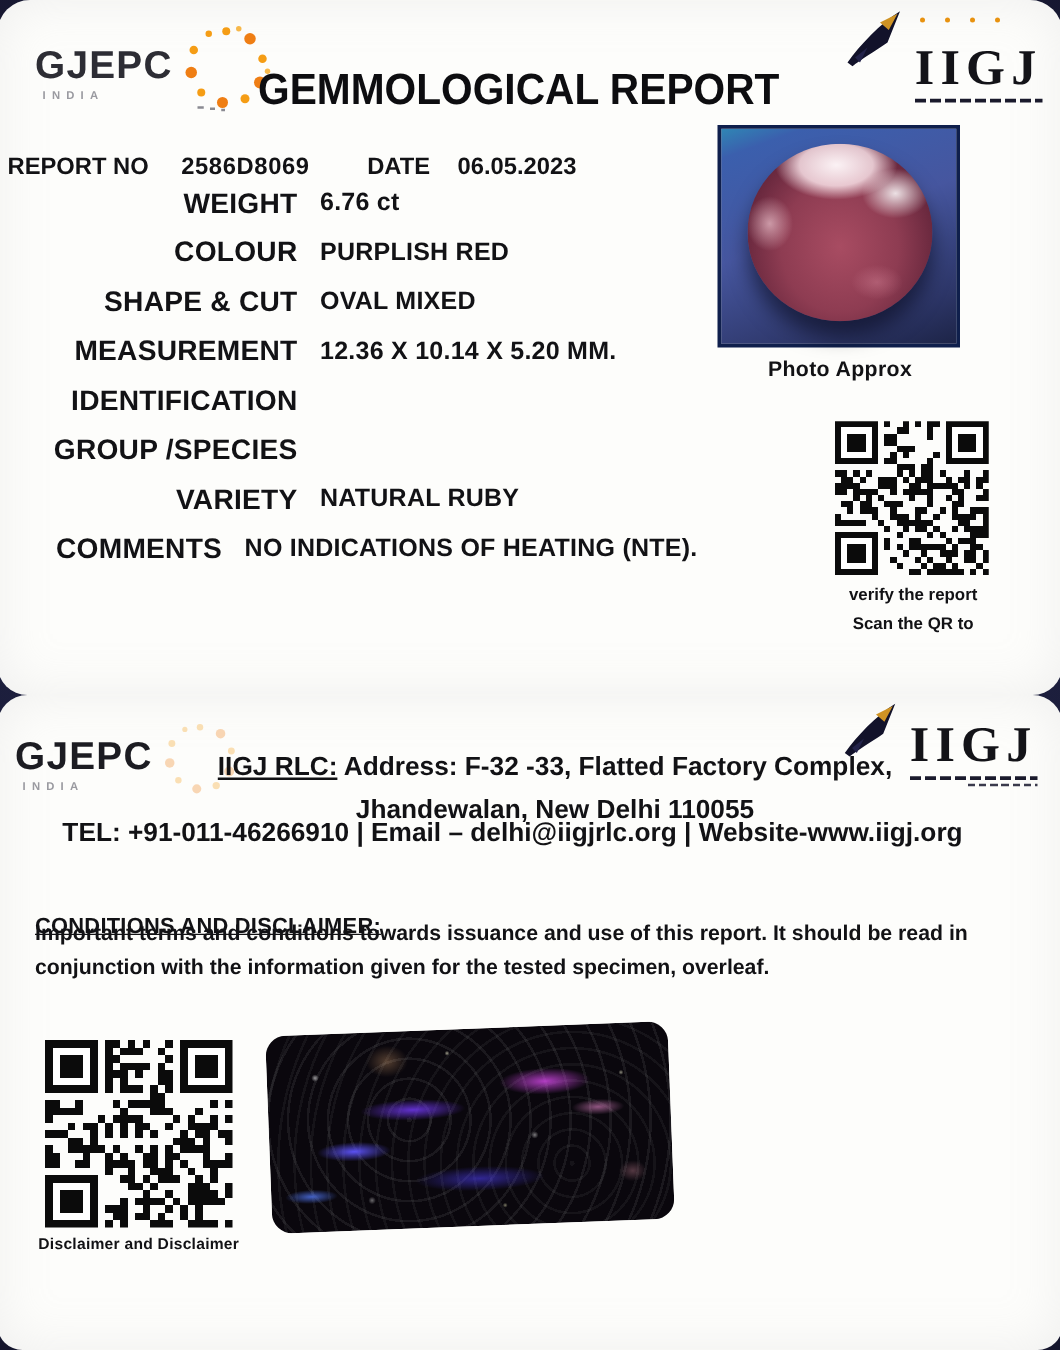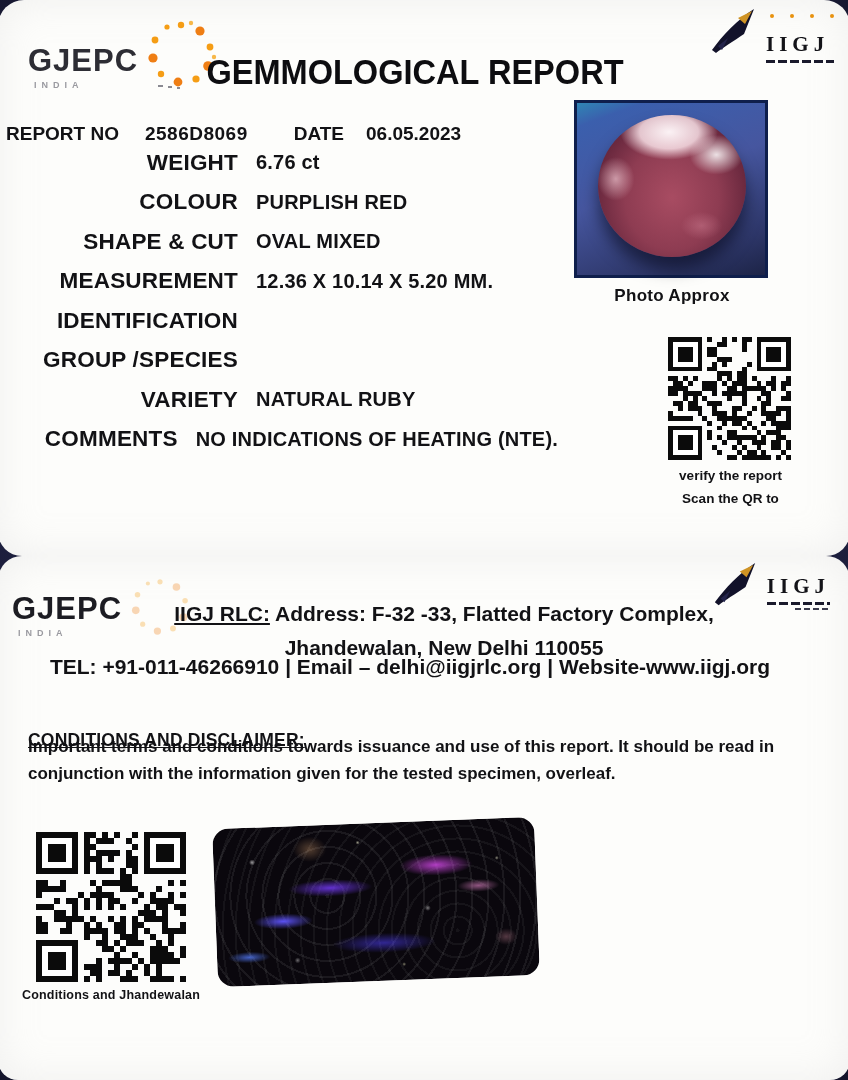--- a/index.html
+++ b/index.html
@@ -6,33 +6,33 @@
   .stage{position:relative;width:848px;height:1080px;overflow:hidden;
          background:radial-gradient(circle at 50% 45%, #2a2c55 0%, #1c1e3c 60%, #14152c 100%);
          font-family:"Liberation Sans", sans-serif;color:#121215;}
   .card{position:absolute;left:-2px;right:-2px;background:#fdfdfb;}
   .card-top{top:0;height:556px;border-radius:26px 26px 24px 24px;
             box-shadow:inset 0 0 40px rgba(200,200,205,.25);}
   .card-bottom{top:556px;bottom:0;border-radius:24px 24px 20px 20px;
             box-shadow:inset 0 0 40px rgba(200,200,205,.25);}
 
   
-  .gjepc{position:absolute;display:flex;align-items:flex-end;}
+  .gjepc{position:absolute;display:flex;align-items:center;}
   .gjepc-top{left:30px;top:26px;}
   .gjepc-bottom{left:12px;top:584px;}
   .gjepc .wordmark{font-size:31px;font-weight:600;letter-spacing:1px;color:#2d2d34;line-height:1;}
   .gjepc-bottom .wordmark{font-weight:700;color:#1c1c22;}
   .gjepc .sub{font-size:9px;letter-spacing:5px;color:#9a9aa0;margin:4px 0 0 6px;font-weight:700;}
   .gjepc .dots{margin:-10px 0 0 6px;}
   .gjepc-bottom .dots{opacity:.30;}
 
   .iigj{position:absolute;display:flex;align-items:flex-start;gap:8px;}
   .iigj-top{right:16px;top:6px;}
   .iigj-bottom{right:18px;top:560px;}
-  .iigj .letters{font-family:"Liberation Serif", serif;font-weight:700;font-size:21px;
+  .iigj .letters{font-family:"Liberation Serif", serif;font-weight:700;font-size:40px;
                  letter-spacing:5px;color:#131318;line-height:1;margin-top:16px;}
   .iigj .ldots{display:flex;gap:16px;margin:8px 0 2px 4px;}
   .iigj .ldots i{width:4px;height:4px;border-radius:50%;background:#e8920f;}
   .iigj .tagline{height:3px;margin-top:5px;
      background:repeating-linear-gradient(90deg,#1a1a2c 0 9px,transparent 9px 12px);}
   .iigj .tagline2{height:2px;margin-top:3px;width:55%;margin-left:45%;
      background:repeating-linear-gradient(90deg,#3a3a4c 0 6px,transparent 6px 9px);}
 
   
   .title{position:absolute;top:52px;left:0;width:100%;text-align:center;}
@@ -693,17 +693,17 @@
         <rect x="0" y="0" width="7" height="7"></rect>
         <rect x="1" y="1" width="5" height="5" fill="#fff"></rect>
         <rect x="2" y="2" width="3" height="3"></rect>
         <rect x="18" y="0" width="7" height="7"></rect>
         <rect x="19" y="1" width="5" height="5" fill="#fff"></rect>
         <rect x="20" y="2" width="3" height="3"></rect>
         <rect x="0" y="18" width="7" height="7"></rect>
         <rect x="1" y="19" width="5" height="5" fill="#fff"></rect>
         <rect x="2" y="20" width="3" height="3"></rect>
       </svg></div>
-  <div class="qr-disclaimer-caption">Conditions and Jhandewalan</div>
+  <div class="qr-disclaimer-caption">Disclaimer and Disclaimer</div>
 
   <div class="holo"></div>
 
 </div>
 
 </body></html>

